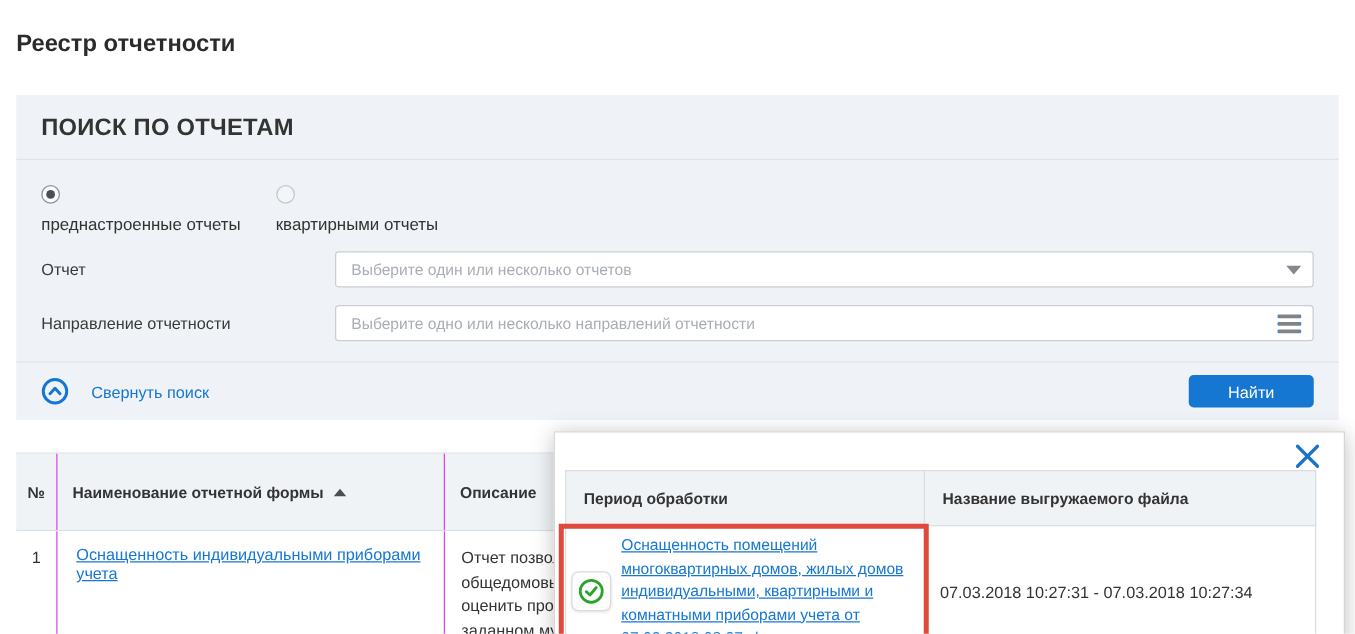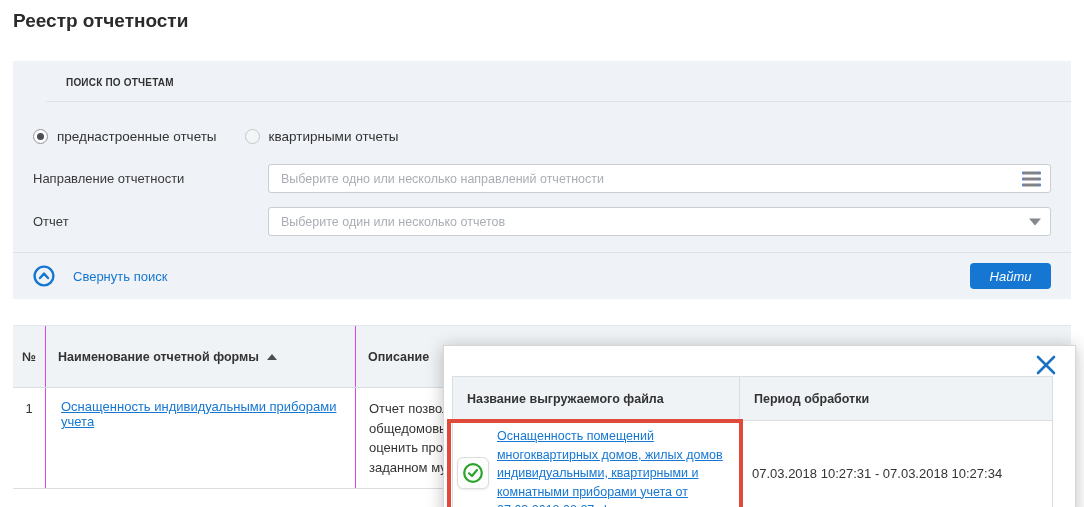--- a/index.html
+++ b/index.html
@@ -1,32 +1,32 @@
 <!DOCTYPE html>
 <html><head>
 <meta charset="utf-8">
 <style>
   * { margin:0; padding:0; box-sizing:border-box; }
   html,body { width:1084px; height:507px; overflow:hidden; background:#fff;
     font-family:"Liberation Sans", sans-serif; color:#333; }
-  .page { position:relative; width:1084px; height:507px; padding:0 13px; }
+  .page { position:relative; width:1084px; height:507px; padding:15px 13px; }
 
   .page-title { padding-top:10px; font-size:19px; font-weight:bold; color:#2b2b2b; }
 
   
   .panel { margin-top:29px; background:#eff2f6; }
   .panel-header { padding:16px 20px 13px; border-bottom:1px solid #dde3e9;
-    font-size:10px; font-weight:bold; color:#333; letter-spacing:.2px;margin-left:33px; }
+    font-size:19px; font-weight:bold; color:#333; letter-spacing:.2px; }
   .panel-form { padding:6px 20px 16px; }
   .form-row { display:flex; align-items:center; margin-top:14px; min-height:28px; }
   .form-label { flex:0 0 235px; font-size:13px; color:#3a3a3a; }
   .form-control { flex:1; position:relative; }
 
   .radio-group { display:flex; align-items:center; gap:28px; }
-  .radio-opt { display:flex; gap:9px; font-size:13.5px; cursor:pointer; }
+  .radio-opt { display:flex; gap:9px; font-size:13.5px; cursor:pointer;flex-direction:column; }
   .radio-dot { width:15px; height:15px; border-radius:50%; background:#fdfdfd;
     border:1px solid #8f9499; position:relative; flex:none; }
   .radio-opt.unchecked .radio-dot { border-color:#c3c7cb; background:#f4f5f6; }
   .radio-opt.checked .radio-dot::after { content:""; position:absolute; left:3px; top:3px;
     width:7px; height:7px; border-radius:50%; background:#4a4f55; }
 
   .text-input { width:100%; height:29px; border:1px solid #c9ced4; border-radius:3px;
     background:#fff; padding:0 34px 0 12px; font-size:12.5px;
     font-family:"Liberation Sans", sans-serif; color:#333; }
   .text-input::placeholder { color:#a9aeb4; opacity:1; }
@@ -40,21 +40,21 @@
   .caret-down { width:0; height:0; border-left:6px solid transparent;
     border-right:6px solid transparent; border-top:7px solid #84888c; }
 
   .panel-footer { border-top:1px solid #dde3e9; padding:10px 20px;
     display:flex; align-items:center; justify-content:space-between; }
   .collapse-link { display:flex; align-items:center; gap:18px; color:#1577d2;
     font-size:13px; cursor:pointer; text-decoration:none; }
   .btn { display:inline-block; background:#1577d2; color:#fff; border:none;
     border-radius:4px; font-size:13px; font-family:"Liberation Sans", sans-serif;
     text-align:center; cursor:pointer; }
-  .btn-find { width:81px; height:26px;font-style:italic; }
+  .btn-find { width:100px; height:26px; }
   .btn-downloads { width:78px; height:26px; }
 
   
   .results-bar { margin-top:13px; display:flex; align-items:center; justify-content:space-between; height:27px; }
   .results-title { font-size:15px; color:#2f2f2f; }
   .results-count { color:#97999c; }
 
   .rtable { margin-top:26px; }
   .rtable-head, .rtable-row { display:grid; grid-template-columns:32px 310px 1fr; }
   .rtable-head { background:#f0f3f6; border-top:1px solid #e3e7ec; border-bottom:1px solid #d9dee3; }
@@ -110,42 +110,42 @@
             <span>преднастроенные отчеты</span>
           </label>
           <label class="radio-opt unchecked">
             <span class="radio-dot"></span>
             <span>квартирными отчеты</span>
           </label>
         </div>
       </div>
 
       <div class="form-row">
+        <div class="form-label">Отчет</div>
+        <div class="form-control">
+          <input class="text-input" type="text" placeholder="Выберите один или несколько отчетов" style="">
+          <span class="input-icon">
+            <span class="caret-down"></span>
+          </span>
+        </div>
+      </div>
+
+      <div class="form-row">
         <div class="form-label">Направление отчетности</div>
         <div class="form-control">
           <input class="text-input" type="text" placeholder="Выберите одно или несколько направлений отчетности" style="">
           <span class="input-icon">
             <span class="menu-icon">
                 <span></span>
                 <span></span>
                 <span></span>
               </span>
           </span>
         </div>
       </div>
-
-      <div class="form-row">
-        <div class="form-label">Отчет</div>
-        <div class="form-control">
-          <input class="text-input" type="text" placeholder="Выберите один или несколько отчетов" style="">
-          <span class="input-icon">
-            <span class="caret-down"></span>
-          </span>
-        </div>
-      </div>
     </div>
 
     <div class="panel-footer">
       <a class="collapse-link" href="#">
         <svg width="22" height="22" viewBox="0 0 22 22">
           <circle cx="11" cy="11" r="9.4" fill="none" stroke="#1577d2" stroke-width="2.4"></circle>
           <polyline points="7,13 11,8.6 15,13" fill="none" stroke="#1577d2" stroke-width="2.4" stroke-linecap="round" stroke-linejoin="round"></polyline>
         </svg>
         <span>Свернуть поиск</span>
       </a>
@@ -181,22 +181,22 @@
   <div class="popup">
     <div class="popup-close">
       <svg width="22" height="22" viewBox="0 0 22 22">
         <line x1="3" y1="3" x2="19" y2="19" stroke="#1c72c4" stroke-width="2.6" stroke-linecap="round"></line>
         <line x1="19" y1="3" x2="3" y2="19" stroke="#1c72c4" stroke-width="2.6" stroke-linecap="round"></line>
       </svg>
     </div>
 
     <div class="ptable">
       <div class="ptable-head">
+        <div>Период обработки</div>
         <div>Название выгружаемого файла</div>
-        <div>Период обработки</div>
       </div>
       <div class="ptable-row">
         <div class="cell-file">
           <span class="file-status-btn">
             <svg width="22" height="22" viewBox="0 0 22 22">
               <circle cx="11" cy="11" r="8.8" fill="none" stroke="#2ba32b" stroke-width="2.2"></circle>
               <polyline points="7,11.3 10,14 15,8" fill="none" stroke="#2ba32b" stroke-width="2.2" stroke-linecap="round" stroke-linejoin="round"></polyline>
             </svg>
           </span>
           <a class="blue-link file-link" href="#">Оснащенность помещений многоквартирных домов, жилых домов индивидуальными, квартирными и комнатными приборами учета от 07.03.2018 08:27.xlsx</a>

